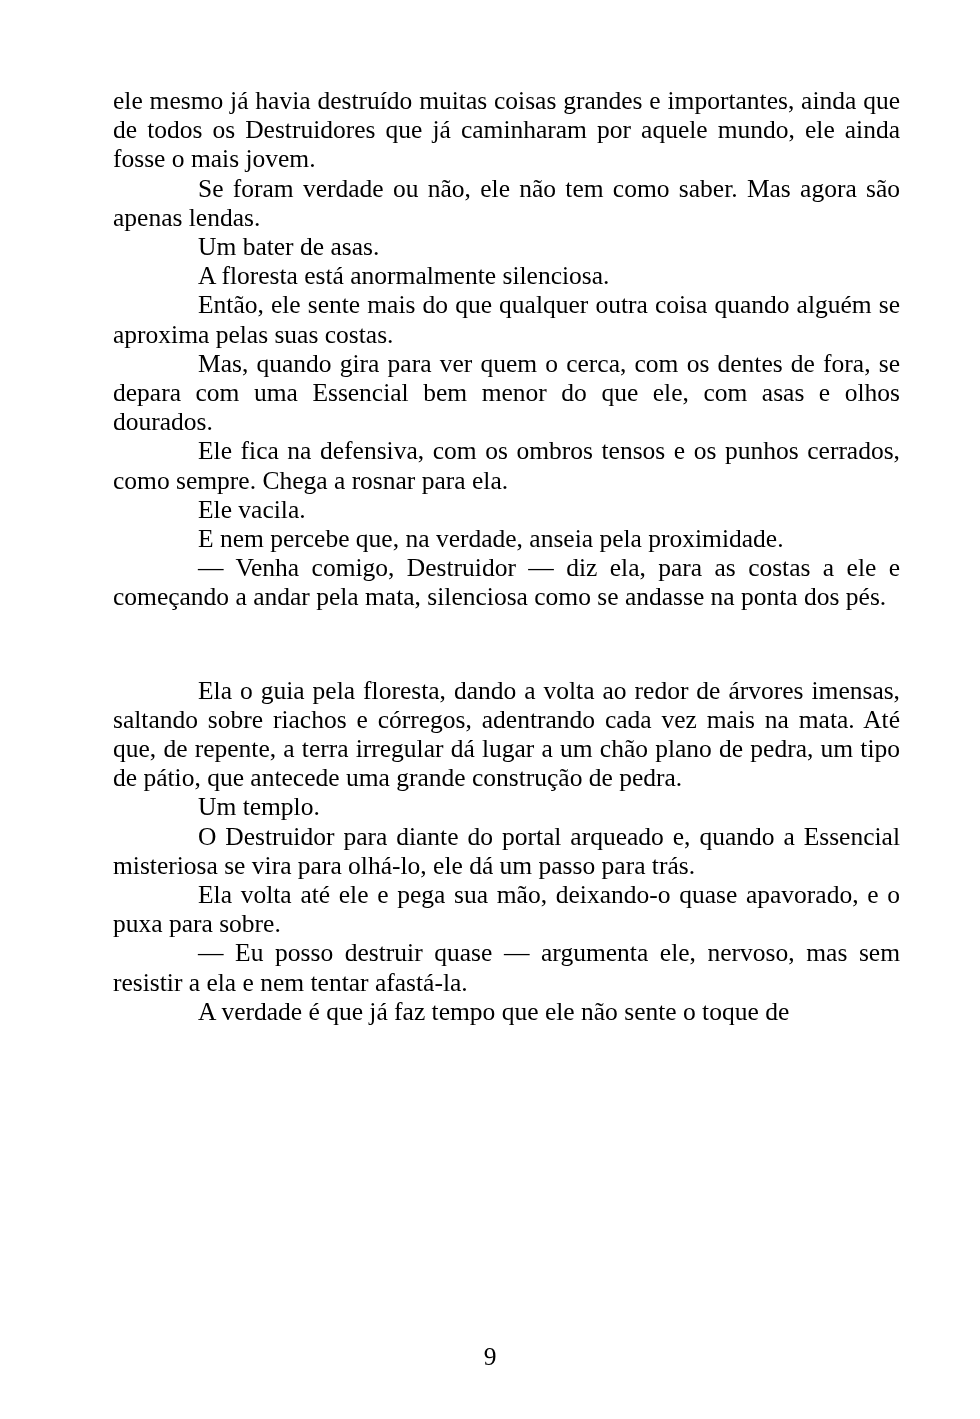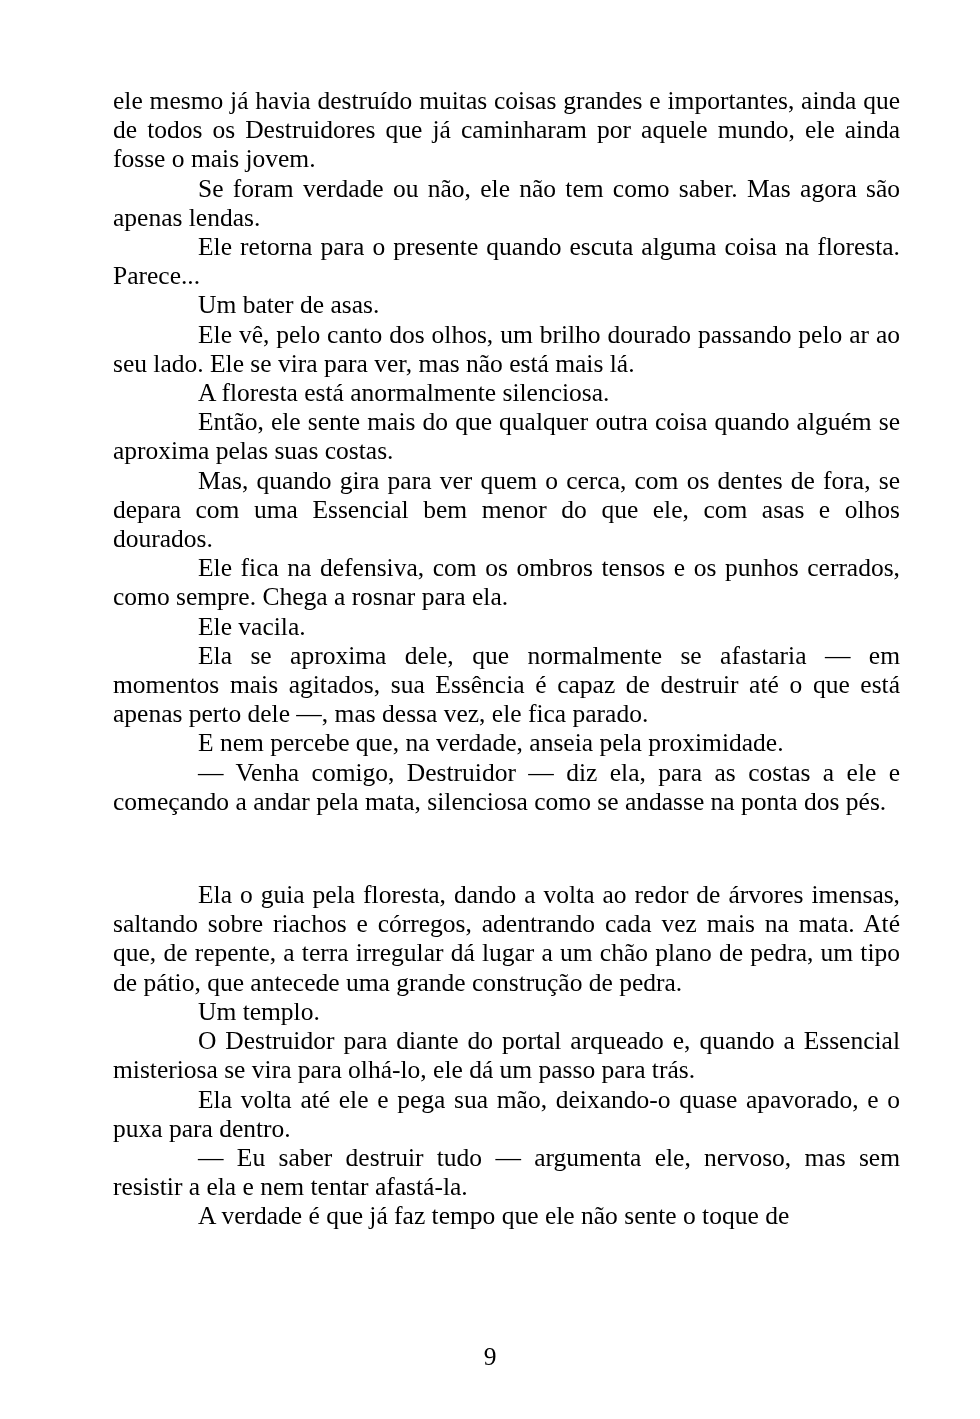--- a/index.html
+++ b/index.html
@@ -62,41 +62,38 @@
 </head>
 <body>
 
 <div class="page">
 
   <div class="text-block">
 
     <div>
       <p class="para no-indent">ele mesmo já havia destruído muitas coisas grandes e importantes, ainda que de todos os Destruidores que já caminharam por aquele mundo, ele ainda fosse o mais jovem.</p>
       <p class="para">Se foram verdade ou não, ele não tem como saber. Mas agora são apenas lendas.</p>
-      <p class="para">Ele retorna para o presente quando escuta alguma coisa na floresta. Parece...</p>
       <p class="para">Um bater de asas.</p>
-      <p class="para">Ele vê, pelo canto dos olhos, um brilho dourado passando pelo ar ao seu lado. Ele se vira para ver, mas não está mais lá.</p>
       <p class="para">A floresta está anormalmente silenciosa.</p>
       <p class="para">Então, ele sente mais do que qualquer outra coisa quando alguém se aproxima pelas suas costas.</p>
       <p class="para">Mas, quando gira para ver quem o cerca, com os dentes de fora, se depara com uma Essencial bem menor do que ele, com asas e olhos dourados.</p>
       <p class="para">Ele fica na defensiva, com os ombros tensos e os punhos cerrados, como sempre. Chega a rosnar para ela.</p>
       <p class="para">Ele vacila.</p>
-      <p class="para">Ela se aproxima dele, que normalmente se afastaria — em momentos mais agitados, sua Essência é capaz de destruir até o que está apenas perto dele —, mas dessa vez, ele fica parado.</p>
       <p class="para">E nem percebe que, na verdade, anseia pela proximidade.</p>
       <p class="para">— Venha comigo, Destruidor — diz ela, para as costas a ele e começando a andar pela mata, silenciosa como se andasse na ponta dos pés.</p>
     </div>
 
     <div class="scene-gap"></div>
 
     <div>
       <p class="para">Ela o guia pela floresta, dando a volta ao redor de árvores imensas, saltando sobre riachos e córregos, adentrando cada vez mais na mata. Até que, de repente, a terra irregular dá lugar a um chão plano de pedra, um tipo de pátio, que antecede uma grande construção de pedra.</p>
       <p class="para">Um templo.</p>
       <p class="para">O Destruidor para diante do portal arqueado e, quando a Essencial misteriosa se vira para olhá-lo, ele dá um passo para trás.</p>
-      <p class="para">Ela volta até ele e pega sua mão, deixando-o quase apavorado, e o puxa para dentro.</p>
-      <p class="para">— Eu saber destruir tudo — argumenta ele, nervoso, mas sem resistir a ela e nem tentar afastá-la.</p>
+      <p class="para">Ela volta até ele e pega sua mão, deixando-o quase apavorado, e o puxa para sobre.</p>
+      <p class="para">— Eu posso destruir quase — argumenta ele, nervoso, mas sem resistir a ela e nem tentar afastá-la.</p>
       <p class="para">A verdade é que já faz tempo que ele não sente o toque de</p>
     </div>
 
   </div>
 
   <div class="folio">9</div>
 
 </div>
 
 </body></html>

